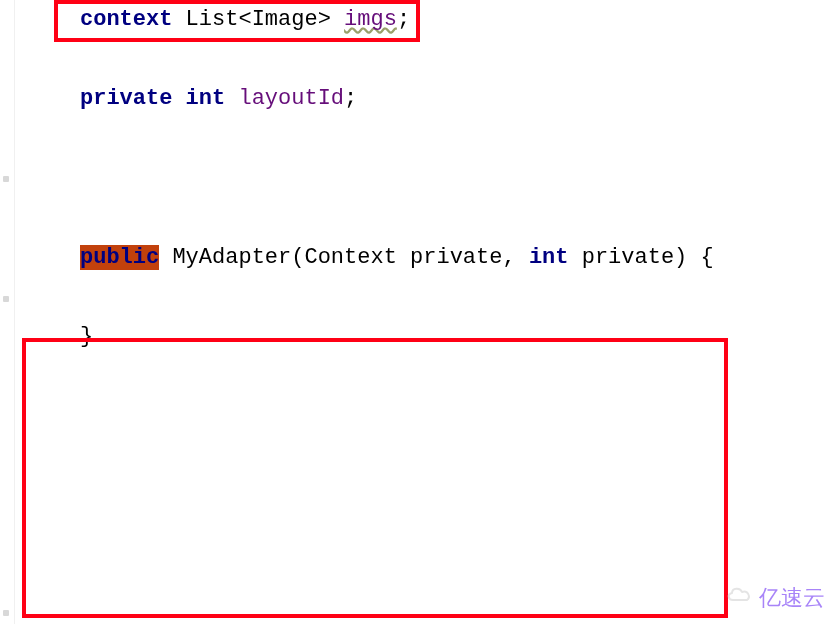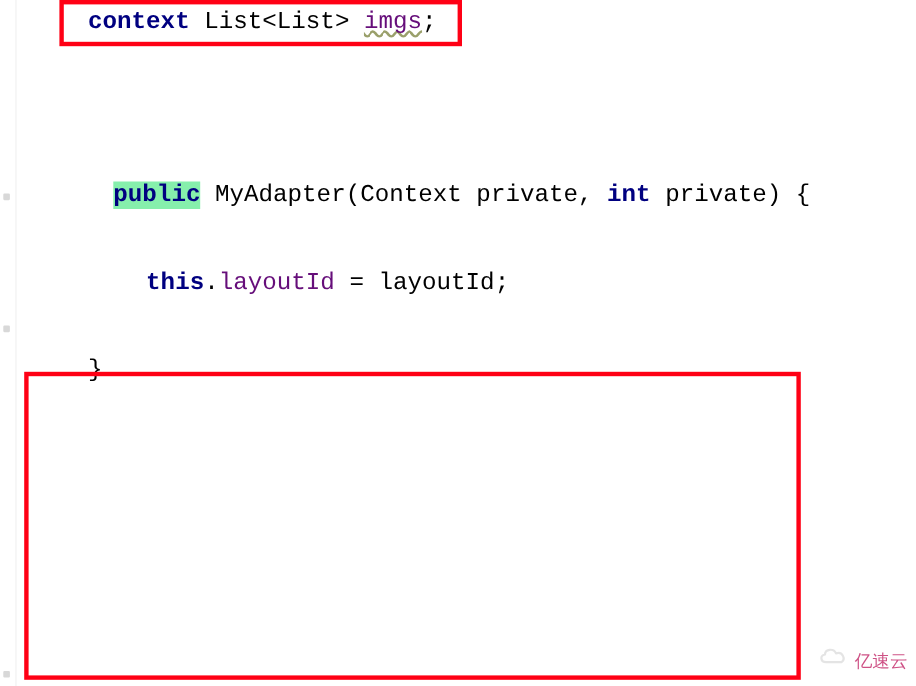--- a/index.html
+++ b/index.html
@@ -16,21 +16,21 @@
     position: relative;
   }
   pre {
     margin: 0;
     padding: 0 0 0 20px;
     white-space: pre;
     font-family: inherit;
   }
   .kw { color: #000080; font-weight: bold; }
   .ident { color: #660e7a; }
-  .hl { background: #86efac; margin-left: 23px; }
+  .hl { background: #c2410c; }
   .squig { text-decoration: underline wavy #9aa06b; text-decoration-skip-ink: none; }
   .box1 {
     position: absolute;
     border: 4px solid #ff0015;
     left: 54px;
     top: 0px;
     width: 358px;
     height: 34px;
     pointer-events: none;
   }
@@ -57,47 +57,47 @@
     left: 3px;
     width: 6px;
     height: 6px;
     background: #d8d8d8;
     border-radius: 1px;
   }
   .watermark {
     position: absolute;
     right: 8px;
     bottom: 6px;
-    color: #be185d;
+    color: #8b5cf6;
     font-family: Arial, sans-serif;
-    font-size: 16px;
+    font-size: 22px;
     font-weight: 500;
     display: flex;
     align-items: center;
     gap: 4px;
     opacity: .75;
   }
   .wm-icon { display: inline-block; }
   .codearea { position: relative; padding-left: 14px; }
   .line { display: block; padding-left: 46px; text-indent: 0; white-space: pre; }
 </style>
 </head>
 <body>
 
 <div class="margin">
   <div class="margin-mark" style="top:176px"></div>
   <div class="margin-mark" style="top:296px"></div>
   <div class="margin-mark" style="top:610px"></div>
 </div>
 
 <div class="codearea">
-<pre><span class="line"><span class="kw">context</span><span> List&lt;</span><span>List</span><span>&gt; </span><span class="ident squig">imgs</span><span>;</span></span>
+<pre><span class="line"><span class="kw">context</span><span> List&lt;</span><span>Image</span><span>&gt; </span><span class="ident squig">imgs</span><span>;</span></span>
+<span class="line"><span class="kw">private int </span><span class="ident">layoutId</span><span>;</span></span>
 <span class="line"> </span>
 <span class="line"><span class="kw hl">public</span><span> MyAdapter(Context private, </span><span class="kw">int</span><span> private) {</span></span>
-<span class="line"><span>    </span><span class="kw">this</span><span>.</span><span class="ident">layoutId</span><span> = layoutId;</span></span>
 <span class="line"><span>}</span></span>
 <span class="line"> </span>
 
 
 
 
 
 
 </pre>
 </div>

